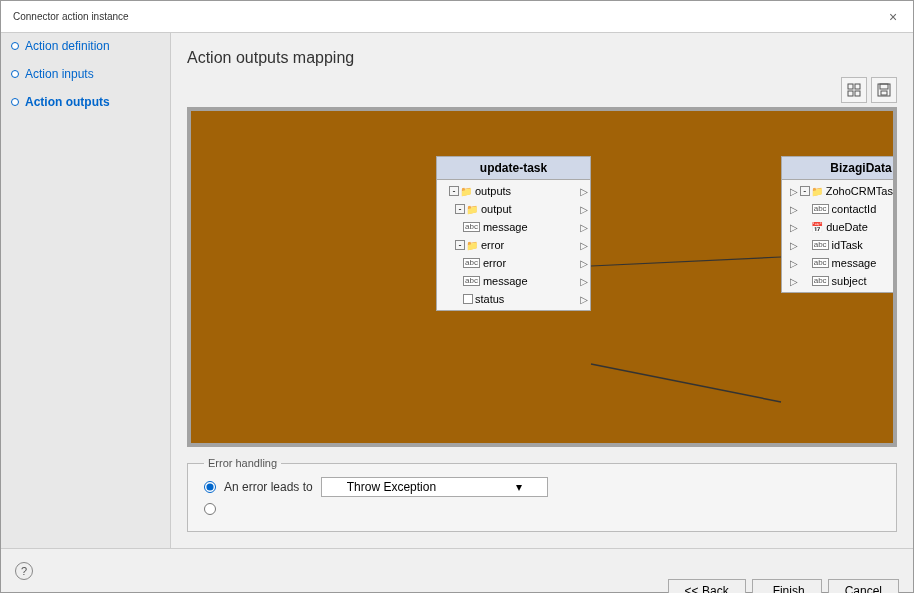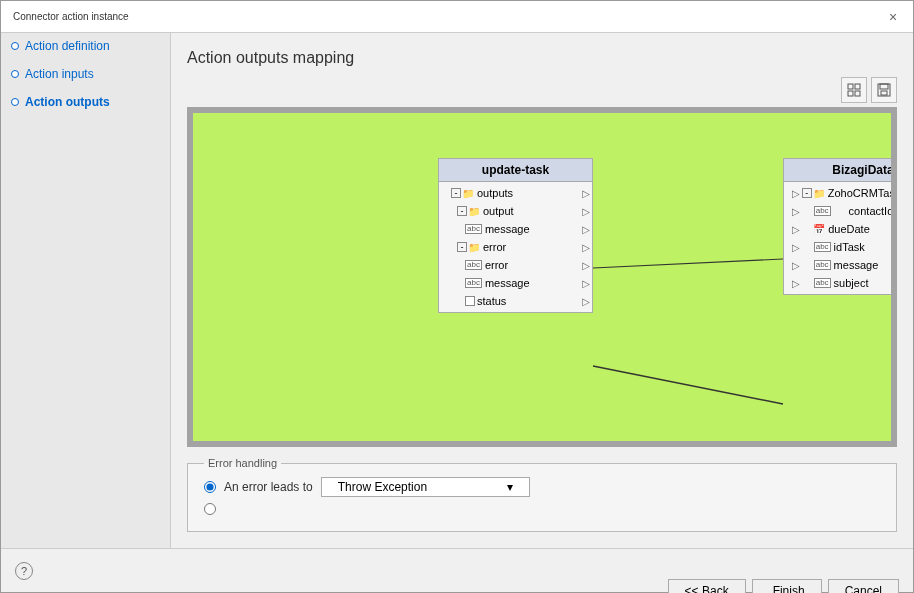--- a/index.html
+++ b/index.html
@@ -112,22 +112,22 @@
       cursor: pointer;
       display: flex;
       align-items: center;
       justify-content: center;
       font-size: 14px;
       color: #555;
     }
 
     .mapping-area {
       flex: 1;
-      background: #bef264;
-      border: 6px solid #a3a3a3;
+      background: #a16207;
+      border: 4px solid #a3a3a3;
       position: relative;
       overflow: hidden;
       min-height: 280px;
     }
 
     .mapping-canvas {
       position: relative;
       width: 100%;
       height: 100%;
     }
@@ -441,21 +441,21 @@
                   <span class="icon-tree icon-folder">📁</span>
                   <span>ZohoCRMTask</span>
                 </span>
               </div>
 
               <div class="entity-row">
                 <span style="display:inline-flex;align-items:center;padding-left:4px;">
                   <span style="font-size:10px;margin-right:2px;color:#666;">▷</span>
                   <span style="padding-left:12px;display:inline-flex;align-items:center;">
                     <span class="icon-abc">abc</span>
-                    <span style="margin-left:18px;">contactId</span>
+                    <span style="margin-left:3px;">contactId</span>
                   </span>
                 </span>
               </div>
 
               <div class="entity-row">
                 <span style="display:inline-flex;align-items:center;padding-left:4px;">
                   <span style="font-size:10px;margin-right:2px;color:#666;">▷</span>
                   <span style="padding-left:12px;display:inline-flex;align-items:center;">
                     <span style="font-size:10px;color:#888;margin-right:2px;">📅</span>
                     <span>dueDate</span>
@@ -501,21 +501,21 @@
           </svg>
         </div>
       </div>
 
       <fieldset style="margin-top:10px;">
         <legend>Error handling</legend>
 
         <div class="error-row">
           <input type="radio" name="error-option" checked="" class="radio-input" style="">
           <label class="error-label">An error leads to</label>
-          <div class="dropdown-select" style="border:1px solid #aaa;padding:2px 16px;background:#fff;display:inline-flex;align-items:center;gap:80px;min-width:200px;">
+          <div class="dropdown-select" style="border:1px solid #aaa;padding:2px 25px;background:#fff;display:inline-flex;align-items:center;gap:80px;min-width:200px;">
             <span>Throw Exception</span>
             <span>▾</span>
           </div>
         </div>
 
         <div class="error-row">
           <input type="radio" name="error-option" class="radio-input" style="">
         </div>
       </fieldset>
     </div>

